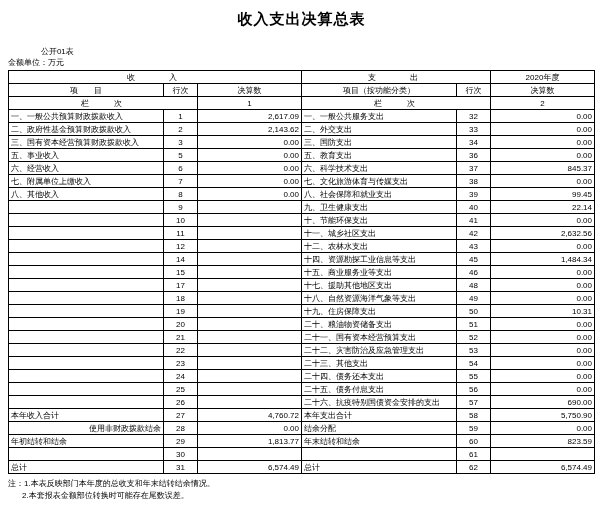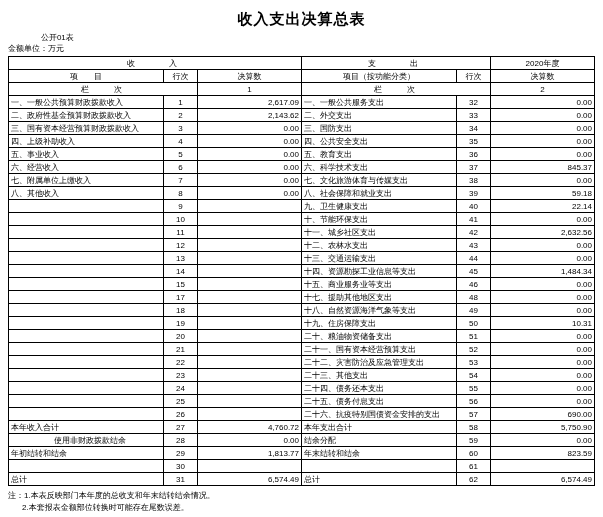--- a/index.html
+++ b/index.html
@@ -19,21 +19,21 @@
     width: 603px;
     height: 517px;
     box-sizing: border-box;
     padding: 6px 8px 0 8px;
   }
   .title {
     text-align: center;
     font-size: 15px;
     font-weight: bold;
     letter-spacing: 1px;
-    margin: 4px 0 3px 0;
+    margin: 4px 0 17px 0;
     font-family: "Liberation Serif", serif;
   }
   .meta-row {
     display: flex;
     justify-content: flex-start;
     font-size: 8px;
     line-height: 11px;
   }
   .meta-left { text-align: left; }
   .meta-right { text-align: right; }
@@ -67,21 +67,21 @@
     text-align: center;
     letter-spacing: 3px;
     margin-top: 24px;
   }
   .num {
     text-align: right;
     padding-right: 4px;
   }
   .ctr { text-align: center; }
   .lbl { text-align: left; padding-left: 3px; }
-  .lbl-indent { text-align: center; padding-left: 10px; }
+  .lbl-indent { text-align: right; padding-left: 10px; }
   .bold { font-weight: bold; }
   .notes {
     margin-top: 4px;
     font-size: 8px;
     line-height: 12px;
   }
   col.c-item { width: 155px; }
   col.c-line { width: 34px; }
   col.c-val  { width: 104px; }
 </style>
@@ -149,28 +149,20 @@
         </tr>
         <tr>
           <td class="lbl">三、国有资本经营预算财政拨款收入</td>
           <td class="ctr">3</td>
           <td class="num">0.00</td>
           <td class="lbl">三、国防支出</td>
           <td class="ctr">34</td>
           <td class="num">0.00</td>
         </tr>
         <tr>
-          <td class="lbl">四、上级补助收入</td>
-          <td class="ctr">4</td>
-          <td class="num">0.00</td>
-          <td class="lbl">四、公共安全支出</td>
-          <td class="ctr">35</td>
-          <td class="num">0.00</td>
-        </tr>
-        <tr>
           <td class="lbl">五、事业收入</td>
           <td class="ctr">5</td>
           <td class="num">0.00</td>
           <td class="lbl">五、教育支出</td>
           <td class="ctr">36</td>
           <td class="num">0.00</td>
         </tr>
         <tr>
           <td class="lbl">六、经营收入</td>
           <td class="ctr">6</td>
@@ -186,21 +178,21 @@
           <td class="lbl">七、文化旅游体育与传媒支出</td>
           <td class="ctr">38</td>
           <td class="num">0.00</td>
         </tr>
         <tr>
           <td class="lbl">八、其他收入</td>
           <td class="ctr">8</td>
           <td class="num">0.00</td>
           <td class="lbl">八、社会保障和就业支出</td>
           <td class="ctr">39</td>
-          <td class="num">59.18</td>
+          <td class="num">99.45</td>
         </tr>
         <tr>
           <td class="lbl"></td>
           <td class="ctr">9</td>
           <td class="num"></td>
           <td class="lbl">九、卫生健康支出</td>
           <td class="ctr">40</td>
           <td class="num">22.14</td>
         </tr>
         <tr>
@@ -218,28 +210,20 @@
           <td class="lbl">十一、城乡社区支出</td>
           <td class="ctr">42</td>
           <td class="num">2,632.56</td>
         </tr>
         <tr>
           <td class="lbl"></td>
           <td class="ctr">12</td>
           <td class="num"></td>
           <td class="lbl">十二、农林水支出</td>
           <td class="ctr">43</td>
-          <td class="num">0.00</td>
-        </tr>
-        <tr>
-          <td class="lbl"></td>
-          <td class="ctr">13</td>
-          <td class="num"></td>
-          <td class="lbl">十三、交通运输支出</td>
-          <td class="ctr">44</td>
           <td class="num">0.00</td>
         </tr>
         <tr>
           <td class="lbl"></td>
           <td class="ctr">14</td>
           <td class="num"></td>
           <td class="lbl">十四、资源勘探工业信息等支出</td>
           <td class="ctr">45</td>
           <td class="num">1,484.34</td>
         </tr>

